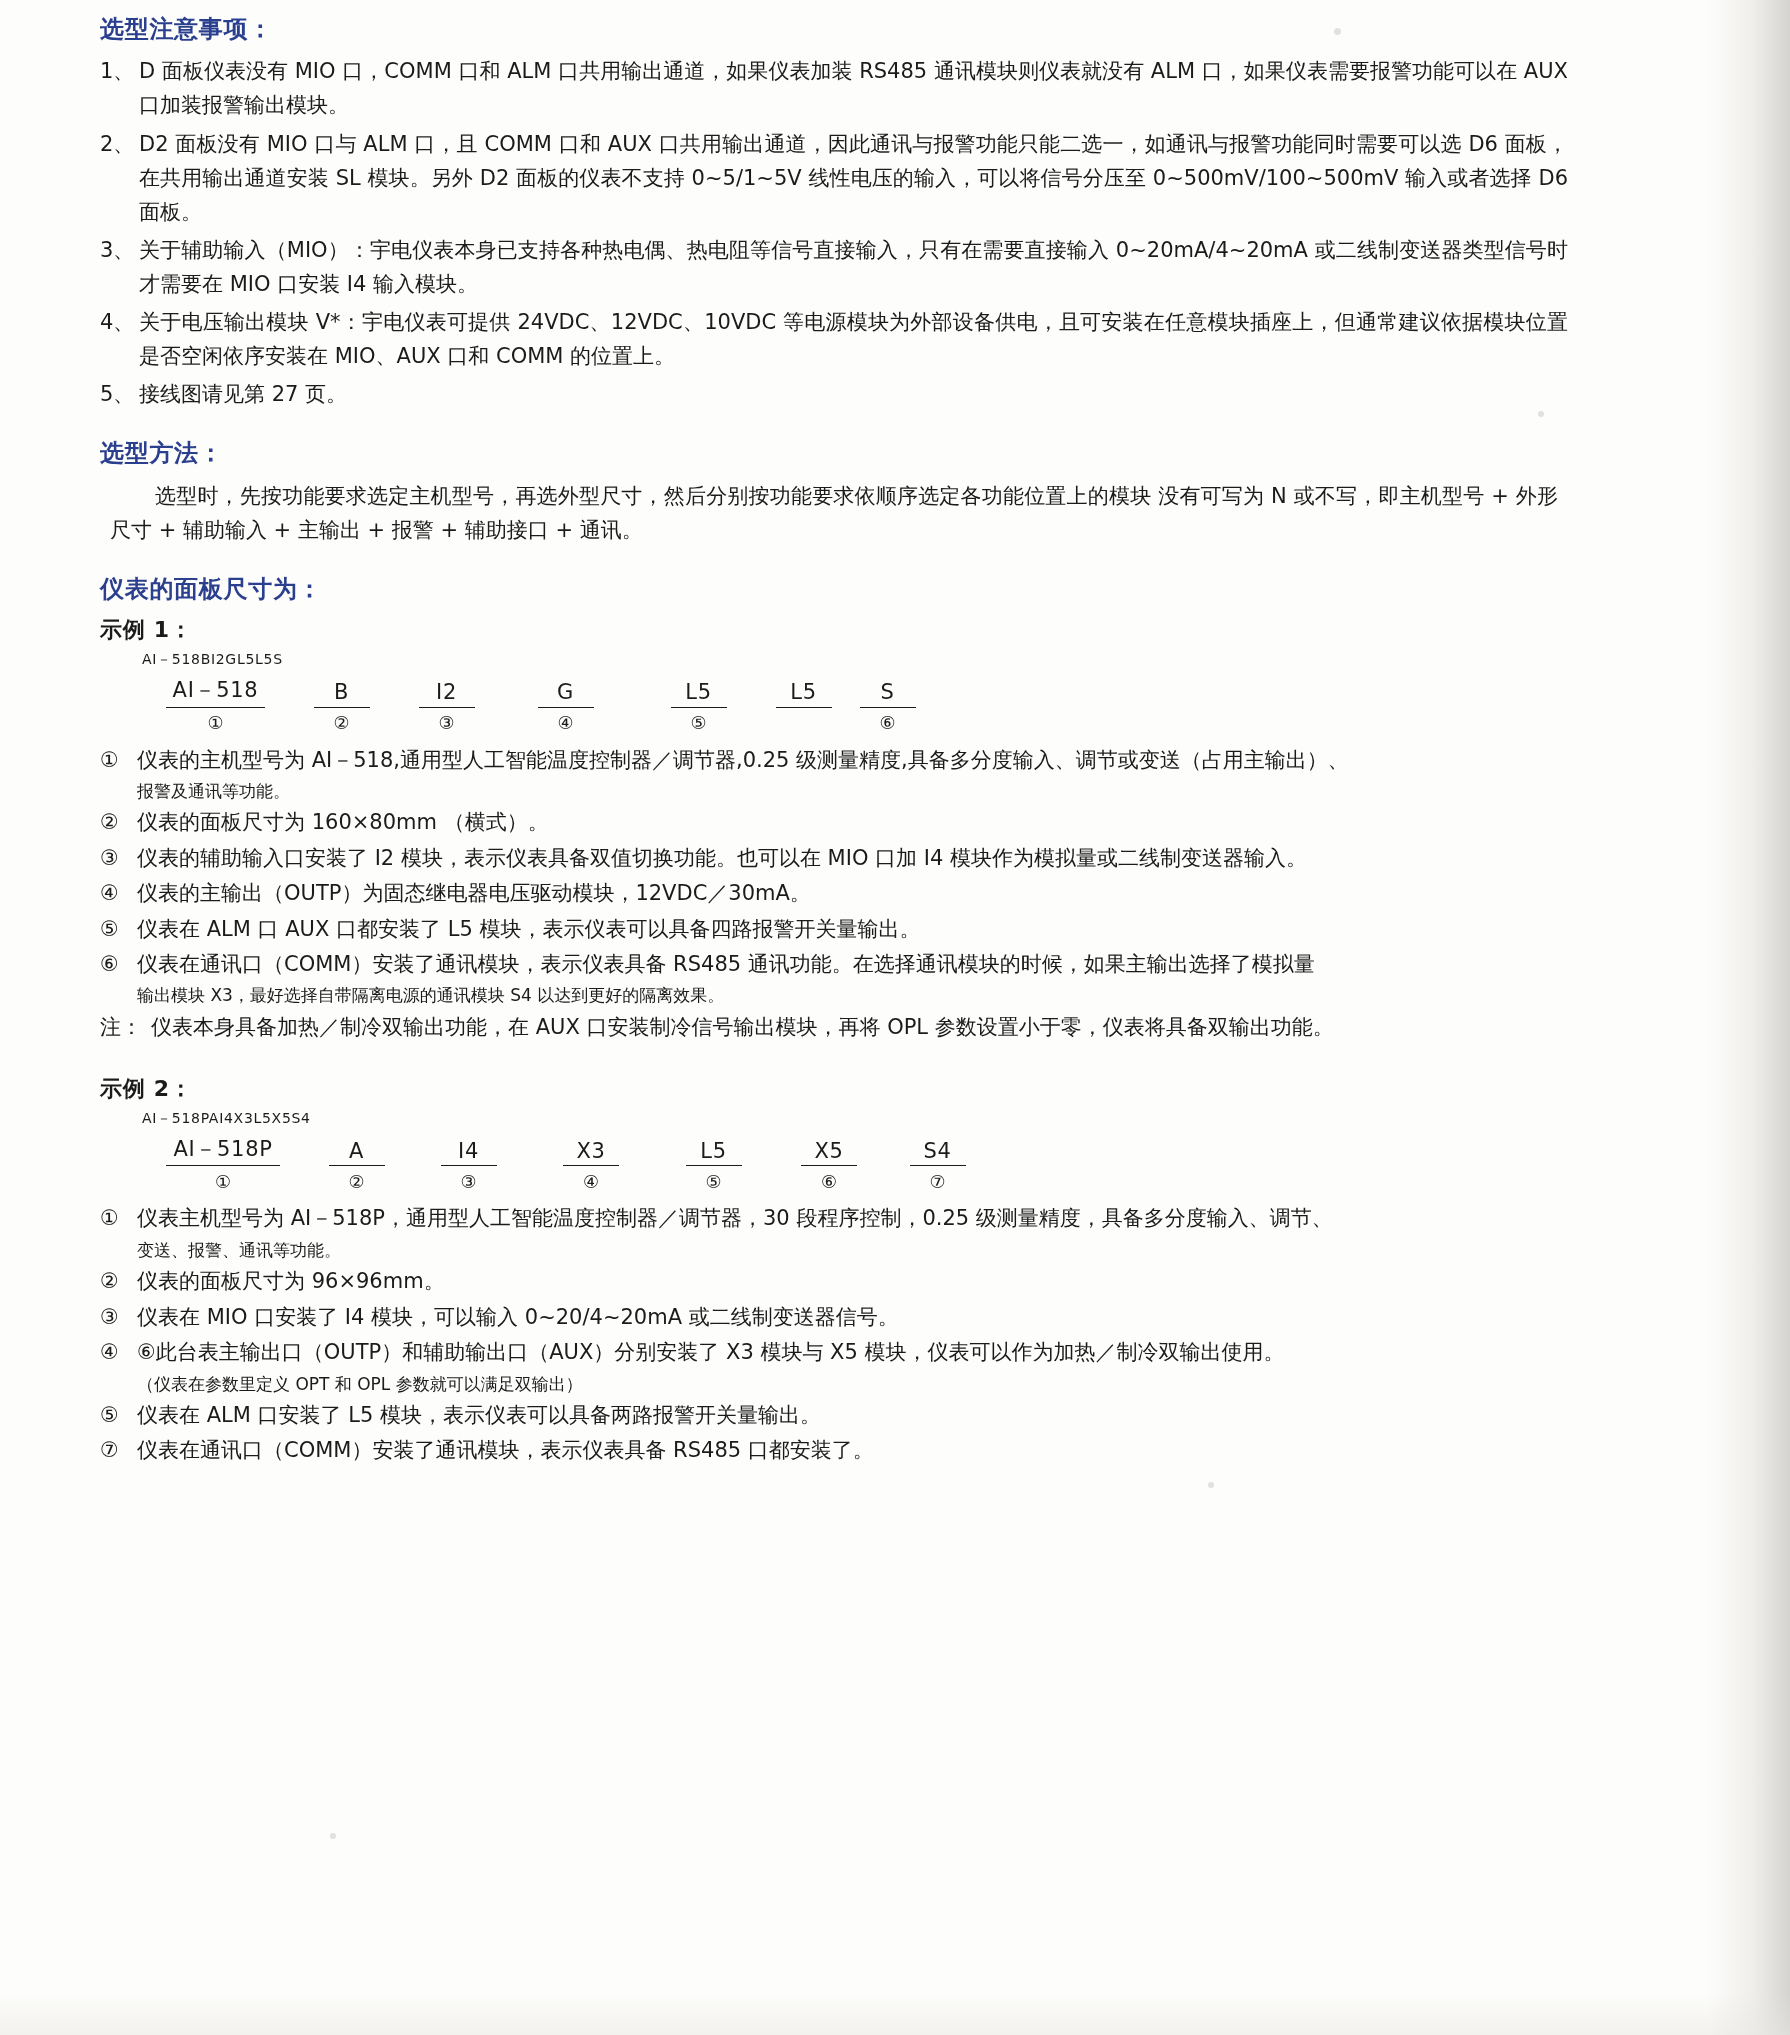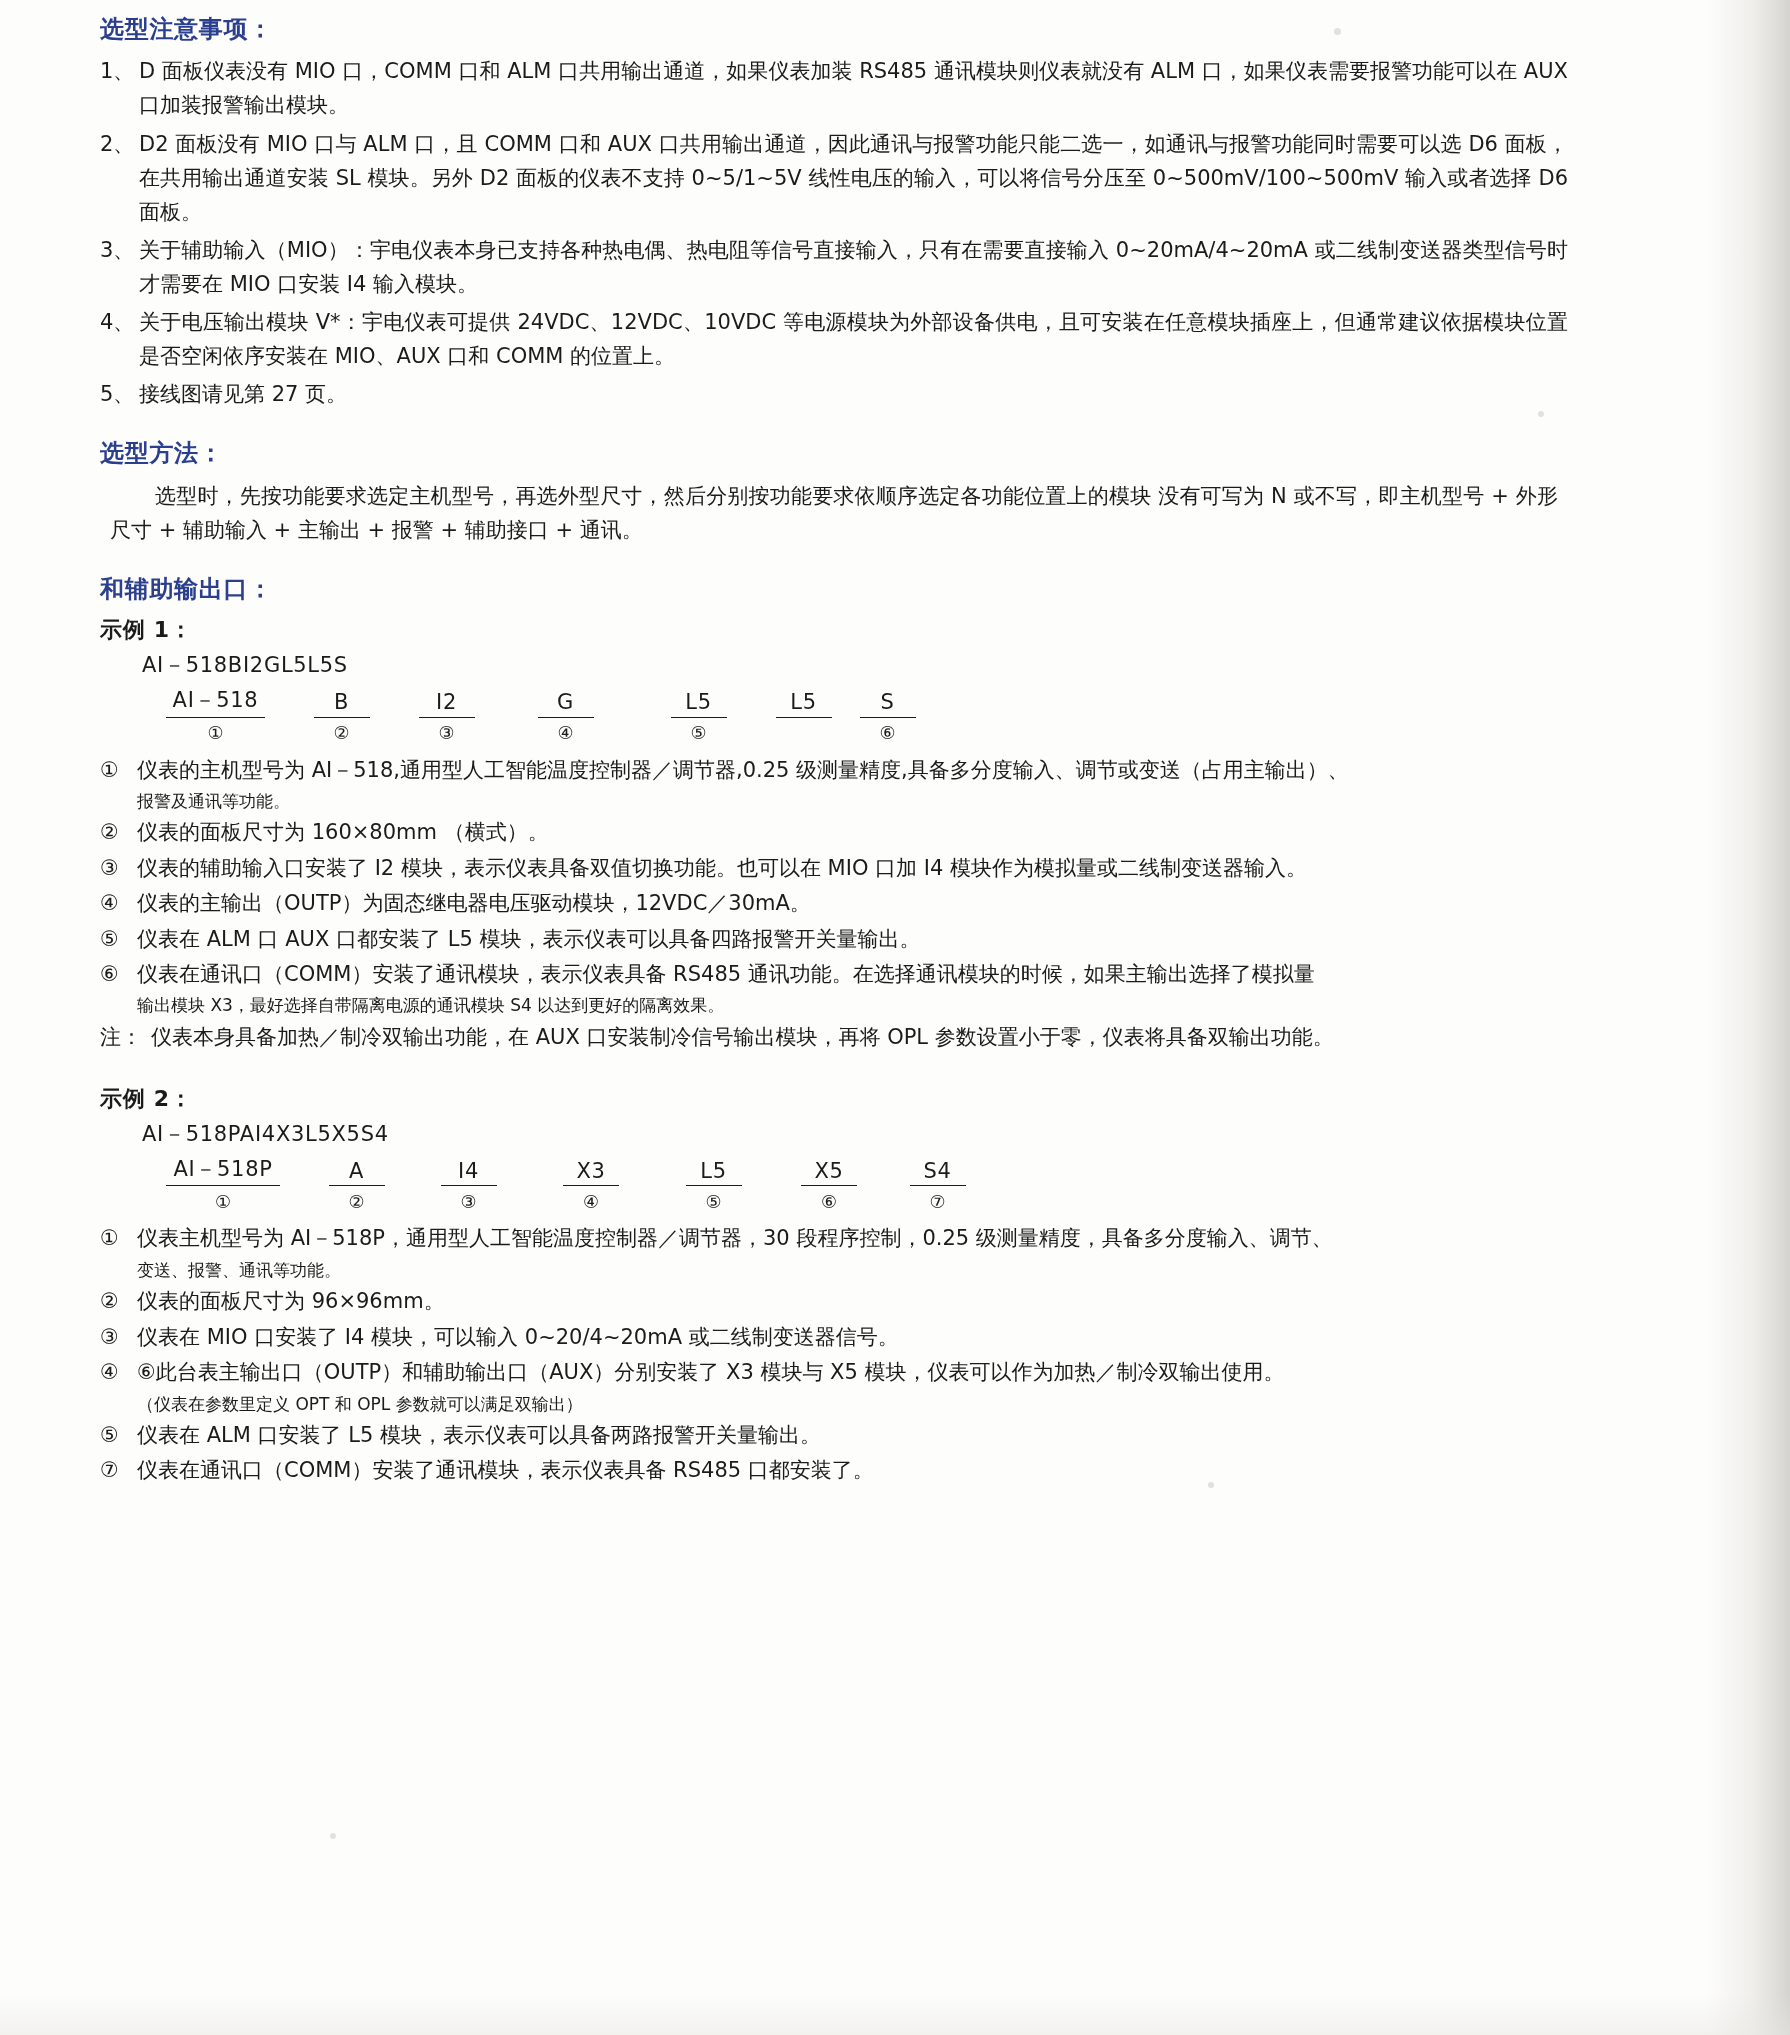--- a/index.html
+++ b/index.html
@@ -85,21 +85,21 @@
   .para-indent {
     text-indent: 45px;
   }
   .example-head {
     font-size: 22px;
     font-weight: bold;
     margin: 7px 0 5.6px 0;
     letter-spacing: 0.7px;
   }
   .model-string {
-    font-size: 21px;
+    font-size: 14px;
     margin: 0 0 7px 42px;
     letter-spacing: 0.7px;
   }
   .seg-row {
     display: flex;
     margin-left: 42px;
     align-items: flex-end;
   }
   .seg {
     text-align: center;
@@ -193,21 +193,21 @@
       </li>
       <li class="note-item">
         <span class="note-num">5、</span>
         <span class="note-text">接线图请见第 27 页。</span>
       </li>
     </ol>
 
     <h2 class="section-title spaced">选型方法：</h2>
     <p class="para para-indent">选型时，先按功能要求选定主机型号，再选外型尺寸，然后分别按功能要求依顺序选定各功能位置上的模块 没有可写为 N 或不写，即主机型号 + 外形尺寸 + 辅助输入 + 主输出 + 报警 + 辅助接口 + 通讯。</p>
 
-    <h2 class="section-title spaced">和辅助输出口：</h2>
+    <h2 class="section-title spaced">仪表的面板尺寸为：</h2>
 
     <div>
       <div class="example-head">示例 1：</div>
       <div class="model-string">AI－518BI2GL5L5S</div>
 
       <div class="seg-row">
         <div class="seg" style="width:147px"><span class="seg-label">AI－518</span></div>
         <div class="seg" style="width:105px"><span class="seg-label">B</span></div>
         <div class="seg" style="width:105px"><span class="seg-label">I2</span></div>
         <div class="seg" style="width:133px"><span class="seg-label">G</span></div>

